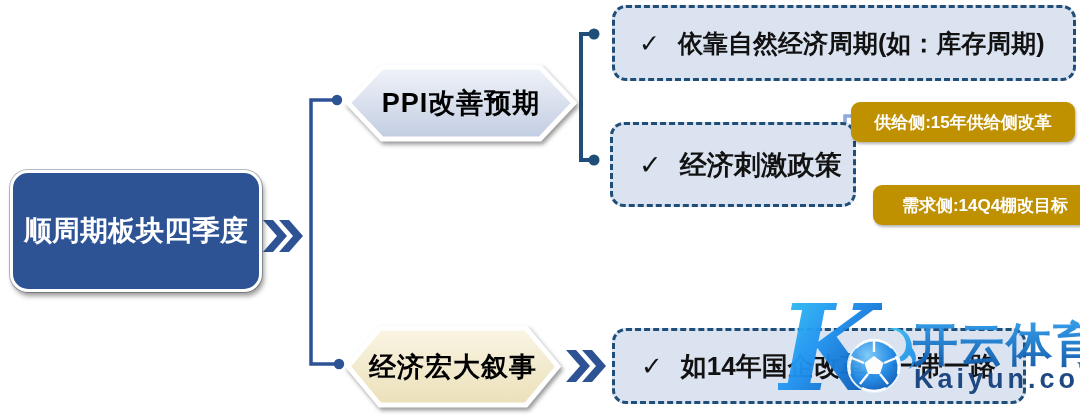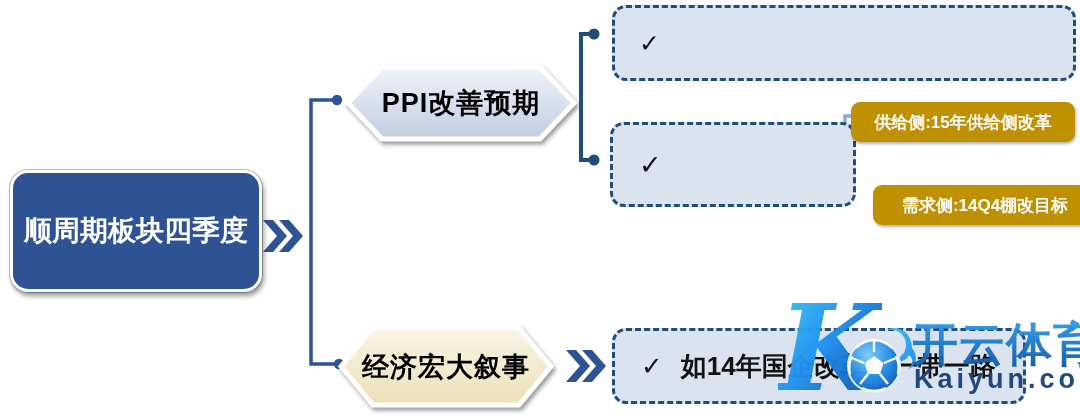--- a/index.html
+++ b/index.html
@@ -20,21 +20,21 @@
 
   
   .hex{position:absolute;z-index:2;}
   .hex svg{position:absolute;left:0;top:0;overflow:visible;}
   .hex-label{
     position:absolute;left:0;top:0;width:100%;height:100%;
     display:flex;align-items:center;justify-content:center;
     font-weight:bold;font-size:27px;color:#000000;letter-spacing:1px;
   }
   .hex-ppi{left:345px;top:64px;width:232px;height:78px;}
-  .hex-nar{left:338px;top:325px;width:216px;height:83px;}
+  .hex-nar{left:345px;top:325px;width:216px;height:83px;}
 
   
   .dashed-box{
     position:absolute;z-index:2;background:#DBE3F1;border:3px dashed #1F4E79;border-radius:14px;
     display:flex;align-items:center;color:#121212;font-weight:bold;
   }
   .dashed-box .check{margin-right:18px;font-weight:bold;}
   .box1{left:612px;top:5px;width:434px;height:70px;font-size:25px;padding-left:24px;}
   .box2{left:610px;top:122px;width:214px;height:79px;font-size:27px;padding-left:26px;}
   .box3{left:612px;top:328px;width:382px;height:70px;font-size:26px;padding-left:26px;}
@@ -128,24 +128,26 @@
           <stop offset="1" stop-color="#EBE0B9"></stop>
         </linearGradient>
       </defs>
       <polygon points="35,3 181,3 213,41.5 181,80 35,80 3,41.5" fill="url(#hexg2)" stroke="#ffffff" stroke-width="5" style="filter:drop-shadow(2px 3px 2px rgba(70,70,70,.55));"></polygon>
     </svg>
     <span class="hex-label">经济宏大叙事</span>
   </div>
 
   <div class="dashed-box box1">
     <span class="check">✓</span>
+    <span>依靠自然经济周期(如：库存周期)</span>
   </div>
 
   <div class="dashed-box box2">
     <span class="check">✓</span>
+    <span>经济刺激政策</span>
   </div>
 
   <div class="dashed-box box3">
     <span class="check">✓</span>
     <span>如14年国企改革、一带一路</span>
   </div>
 
   <div class="gold-box gold1">
     <span>供给侧:15年供给侧改革</span>
   </div>

